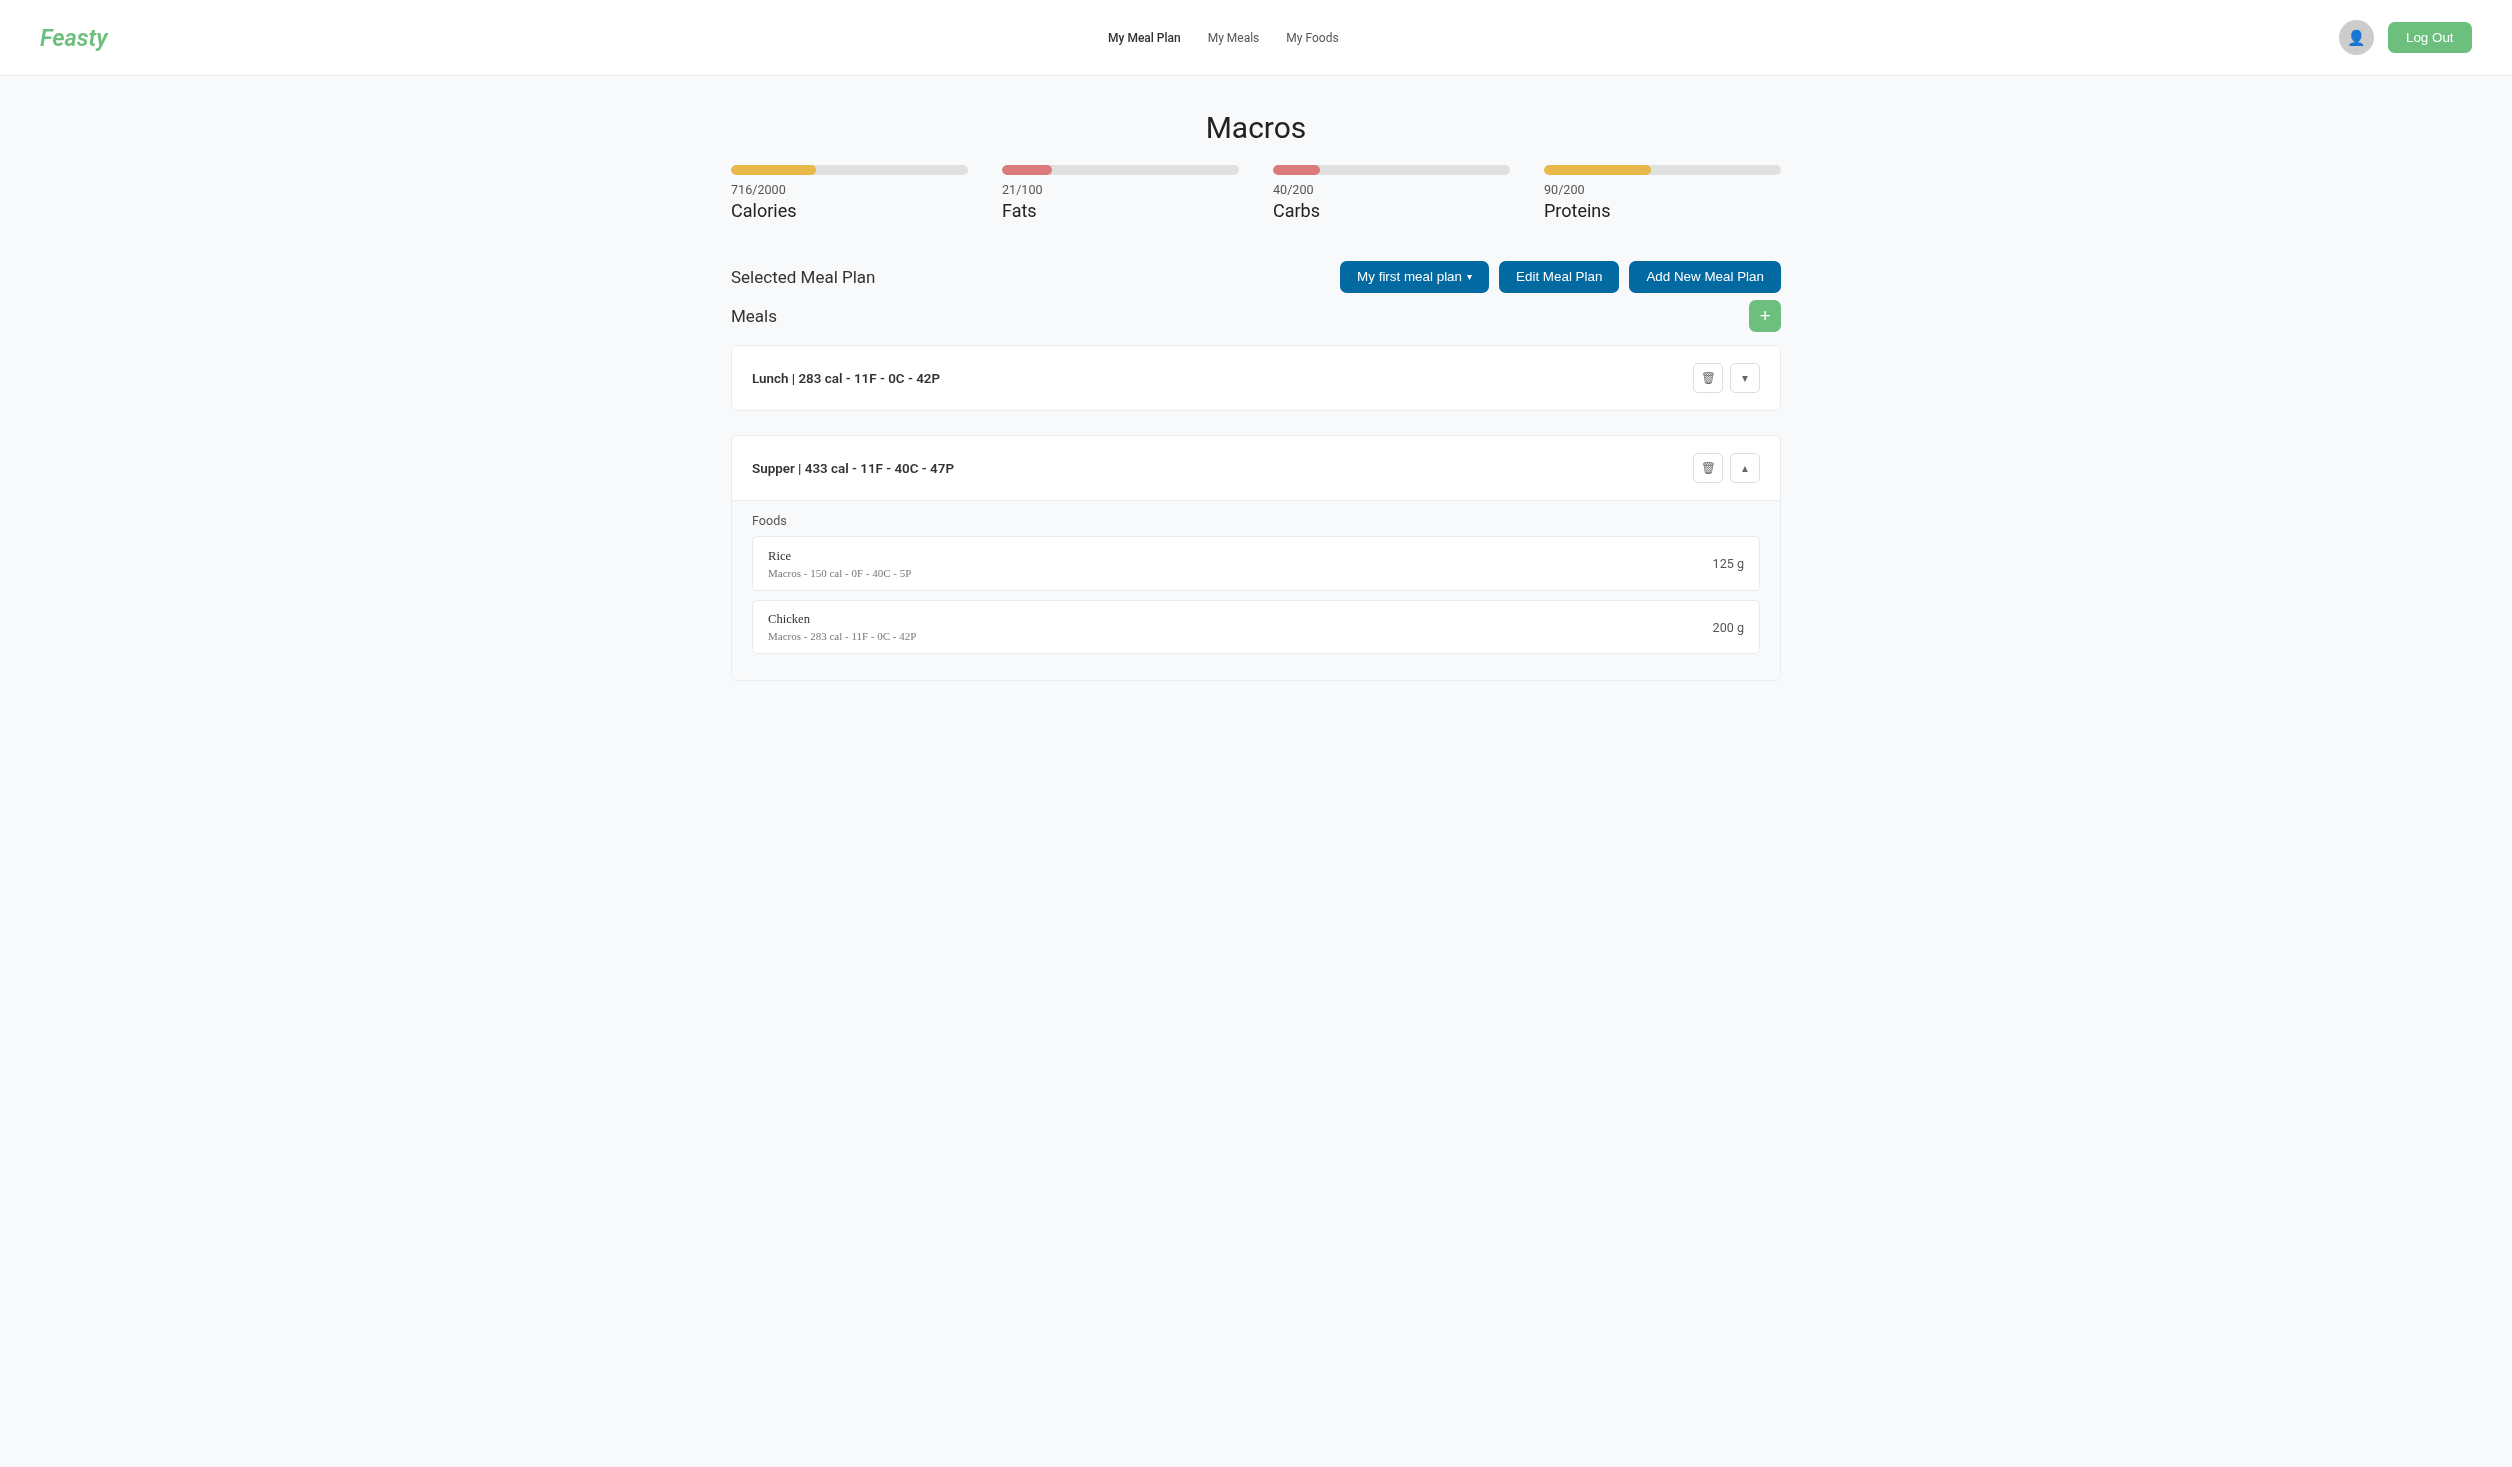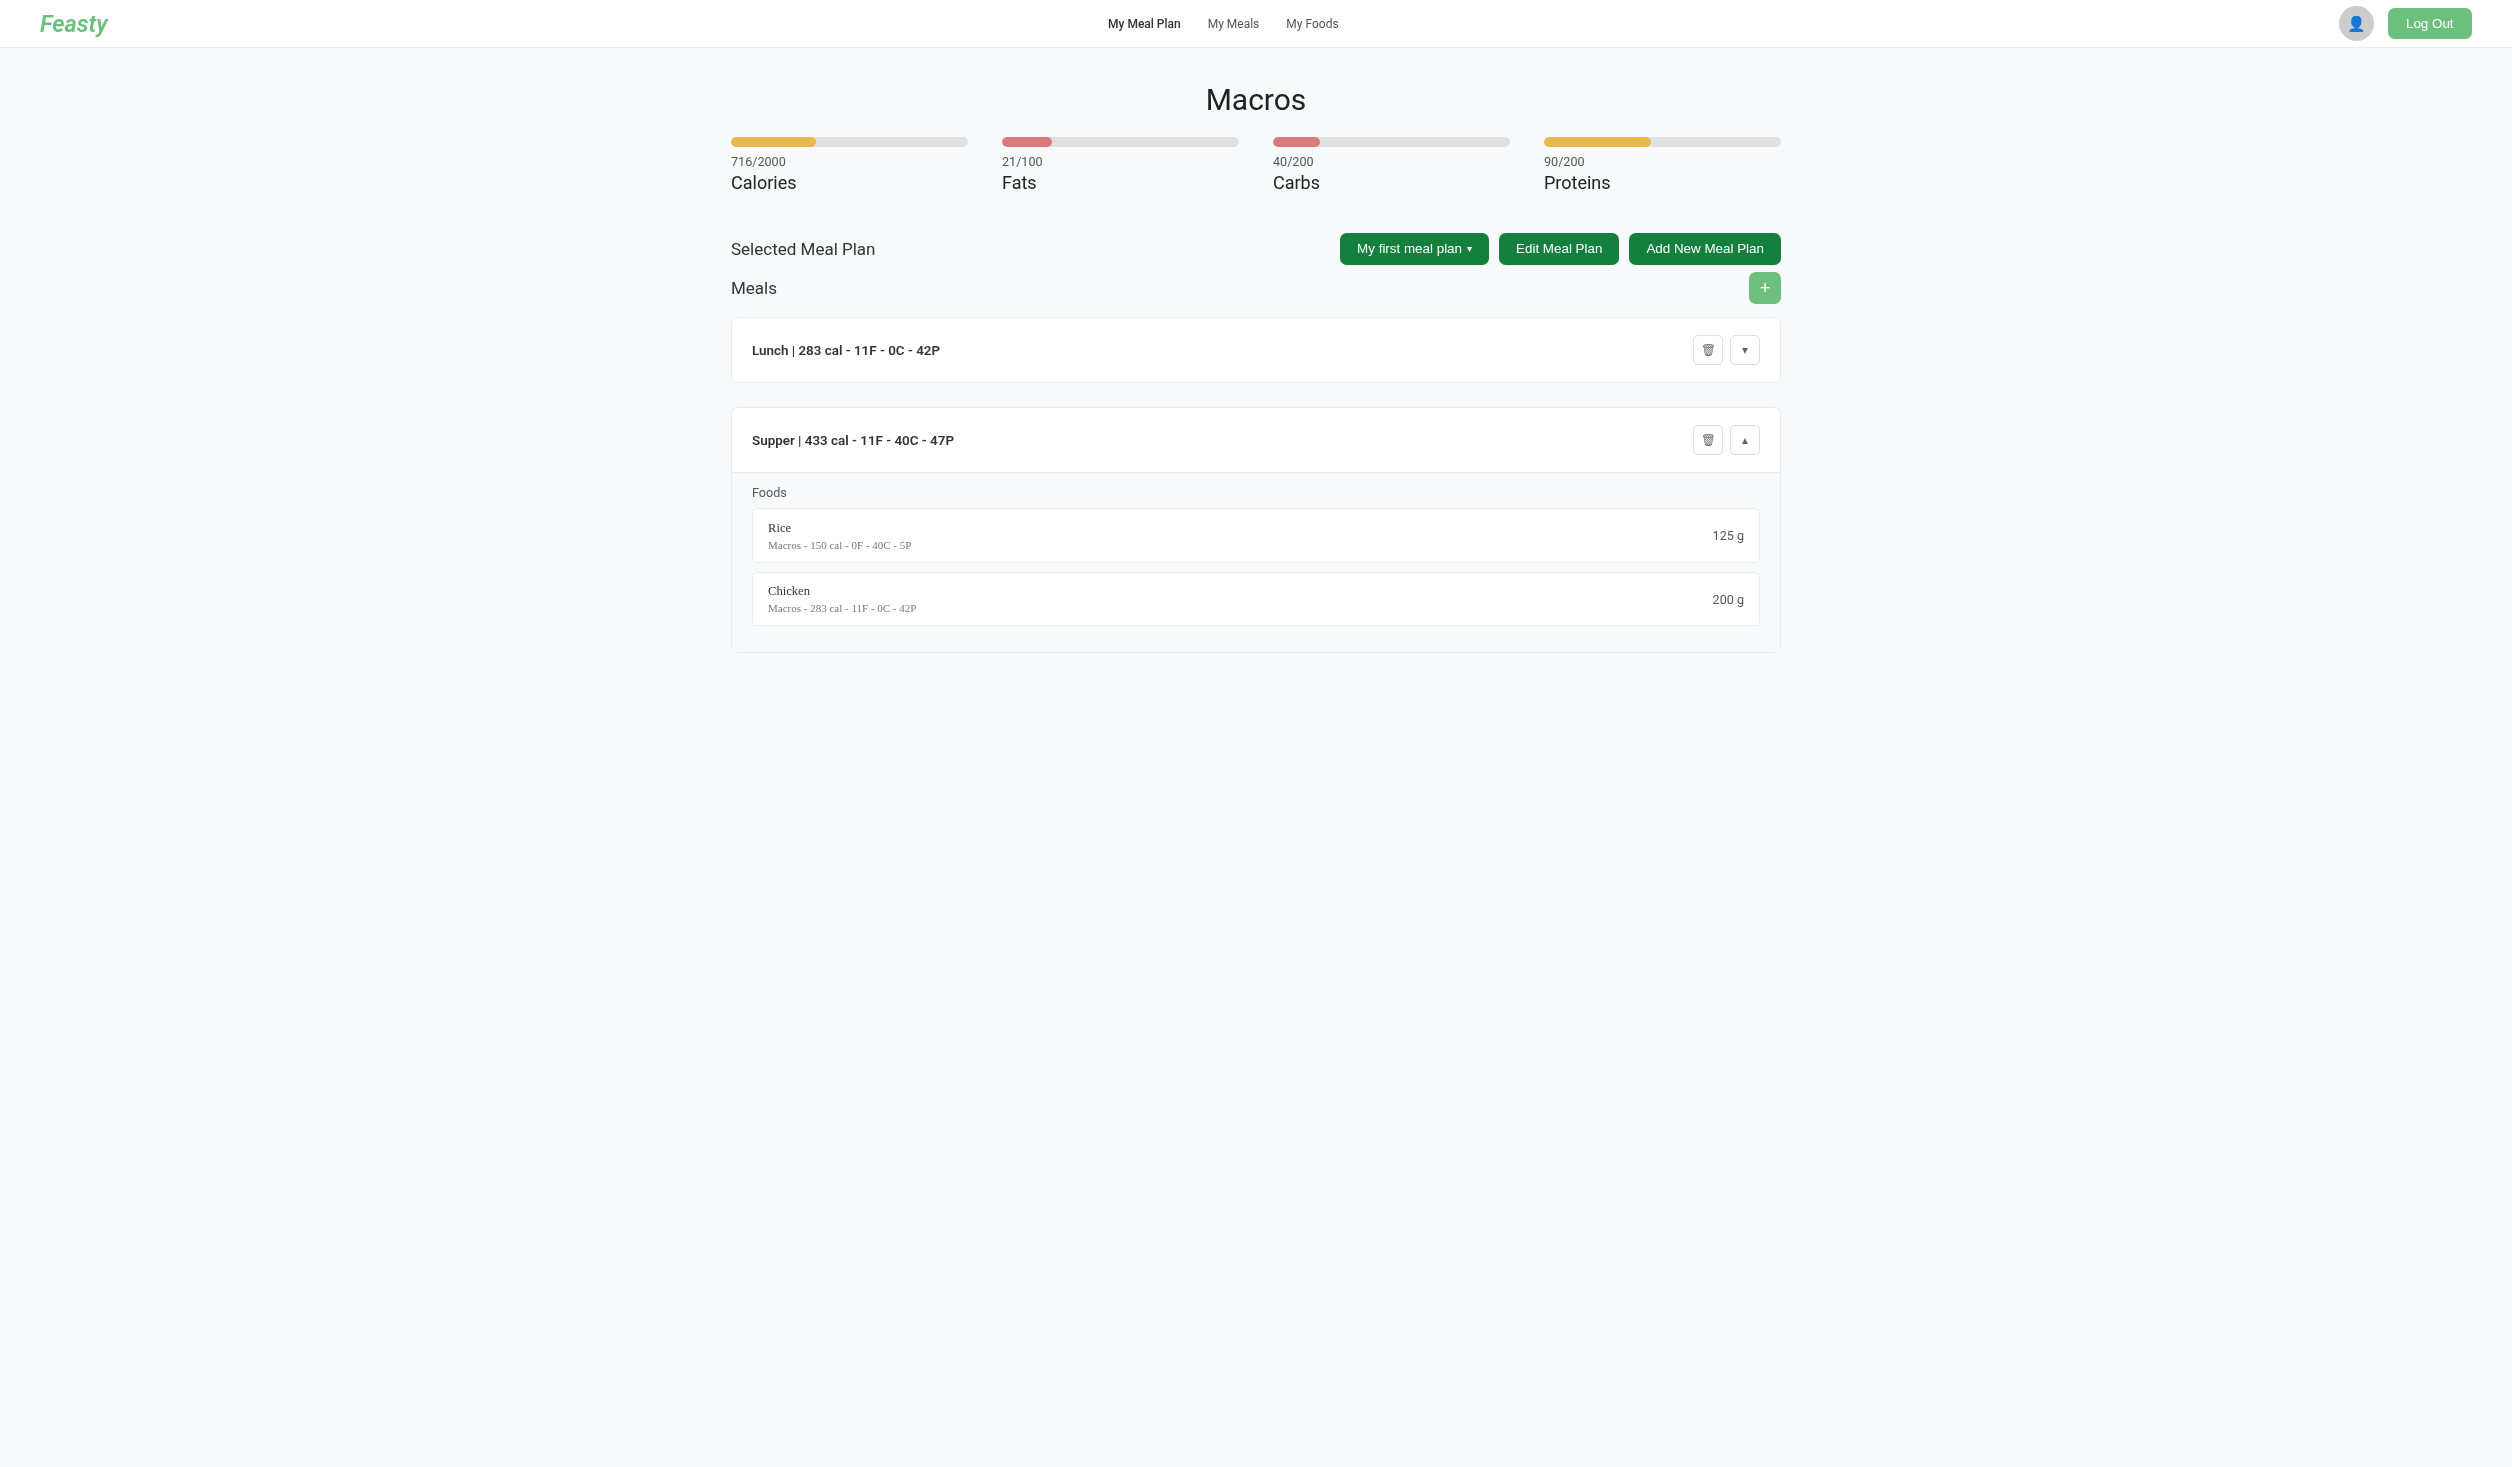--- a/index.html
+++ b/index.html
@@ -10,21 +10,21 @@
     }
 
     
     .navbar {
       background: white;
       border-bottom: 0.8px solid #e9ecef;
       display: flex;
       align-items: center;
       justify-content: space-between;
       padding: 0 40px;
-      height: 48px;
+      height: 76px;
     }
     .navbar-brand {
       font-size: 23.5px;
       font-weight: 600;
       color: #6dbf7e;
       font-style: italic;
     }
     .navbar-nav {
       display: flex;
       align-items: center;
@@ -138,21 +138,21 @@
       color: #333;
       font-weight: 400;
     }
 
     .meal-plan-actions {
       display: flex;
       gap: 10px;
     }
 
     .btn-green {
-      background: #15803d;
+      background: #0369a1;
       color: white;
       border: none;
       border-radius: 6.7px;
       padding: 8.4px 17px;
       font-size: 13.4px;
       cursor: pointer;
       font-weight: 500;
       display: flex;
       align-items: center;
       gap: 5px;

